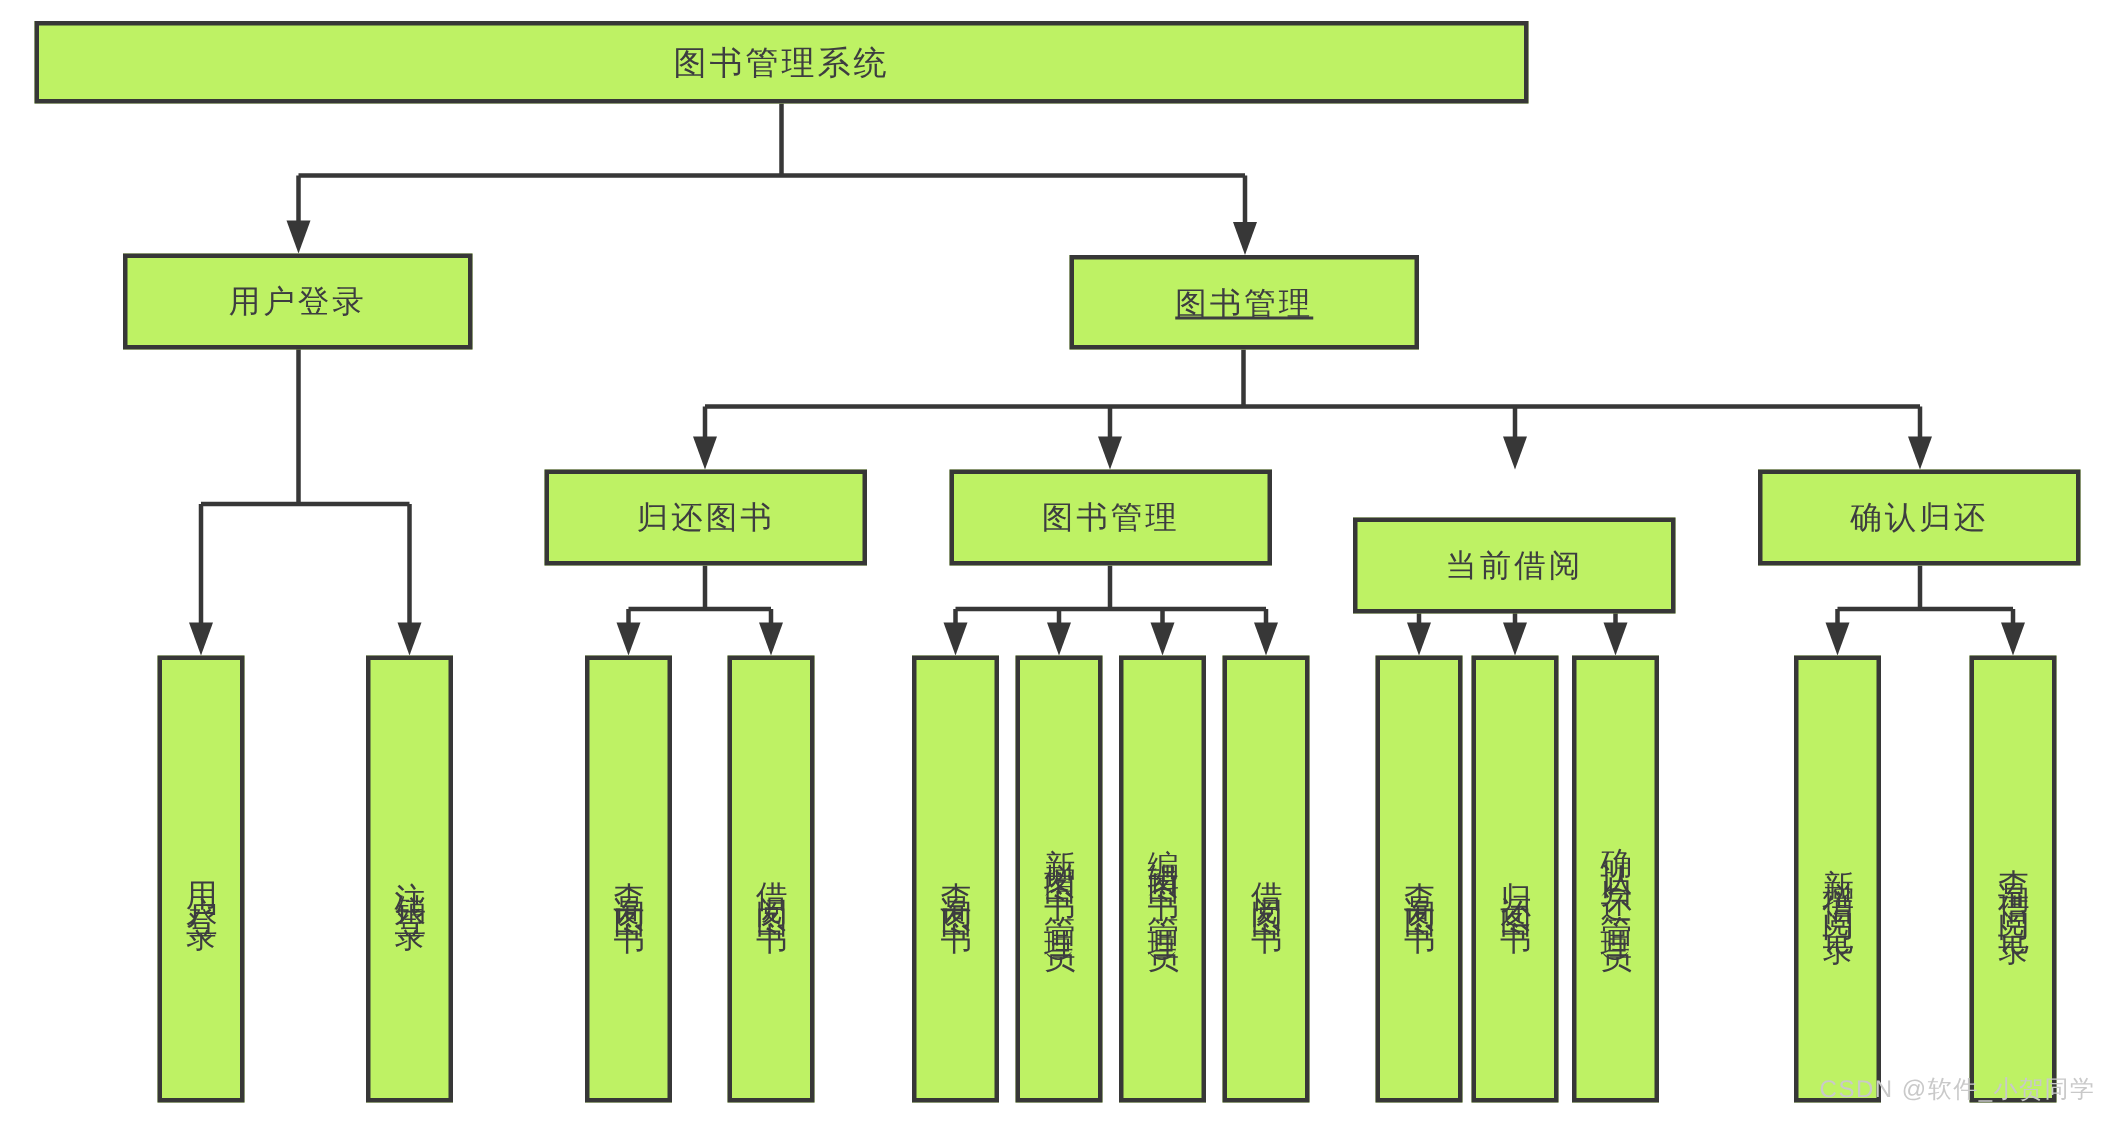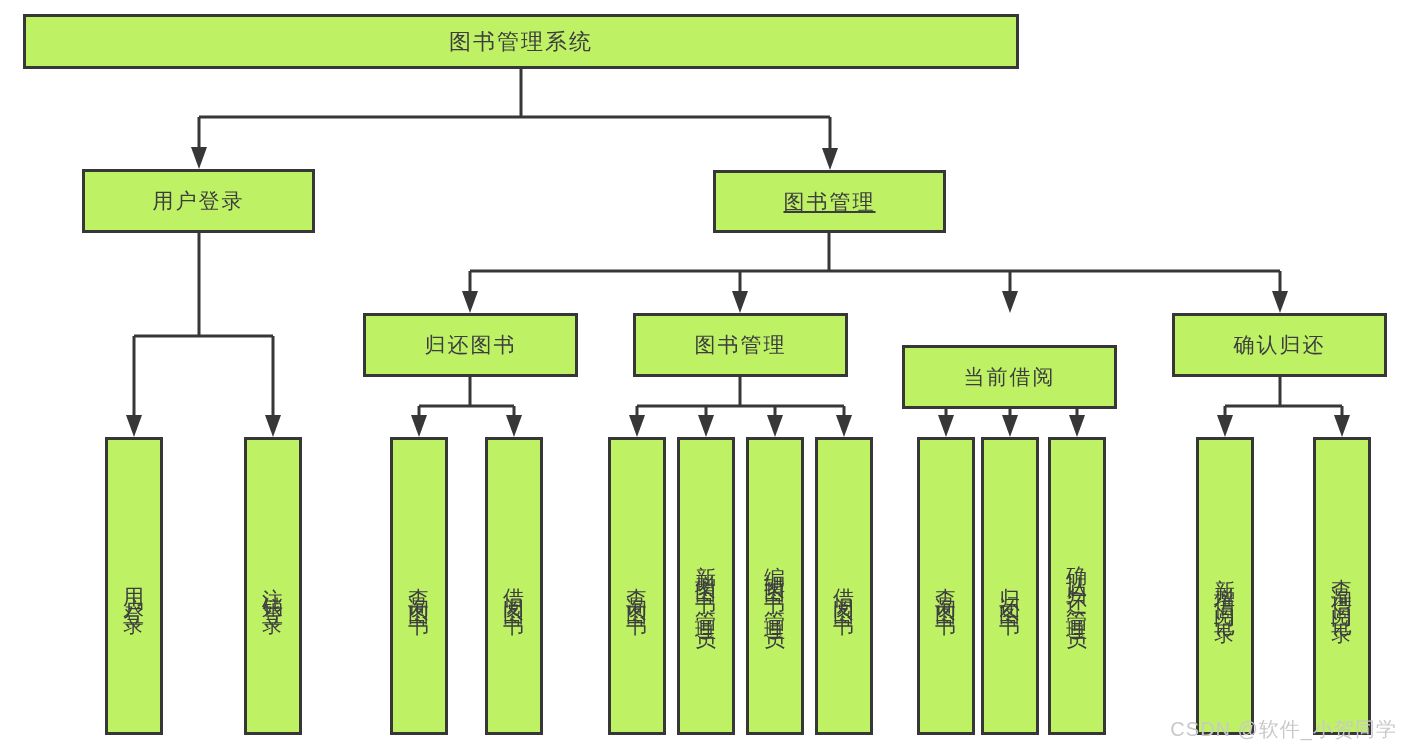--- a/index.html
+++ b/index.html
@@ -34,21 +34,21 @@
     text-orientation: mixed;
     font-size: 21px;
     line-height: 1;
     letter-spacing: 9px;
     padding-top: 6px;
   }
   .watermark {
     position: absolute;
     top: 716px;
     right: 8px;
-    font-size: 20px;
+    font-size: 16px;
     color: #c9c9c9;
     letter-spacing: 1px;
     white-space: nowrap;
     z-index: 5;
   }
 </style>
 </head>
 <body>
 
 <div class="canvas">

